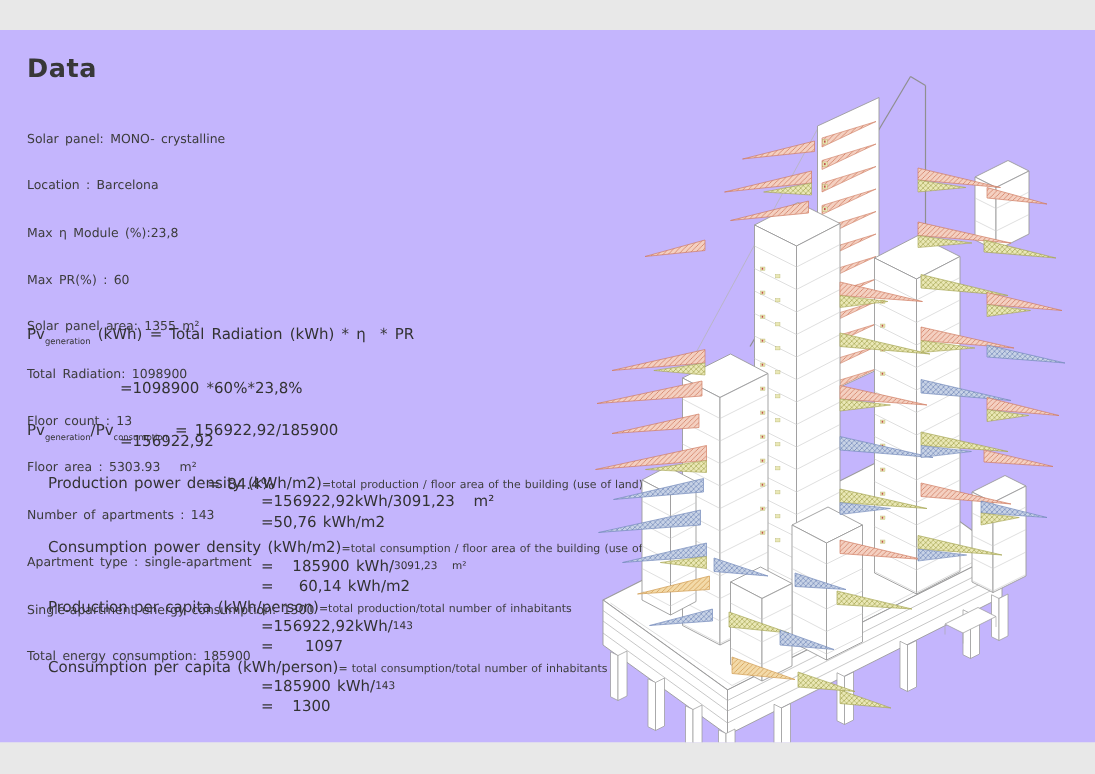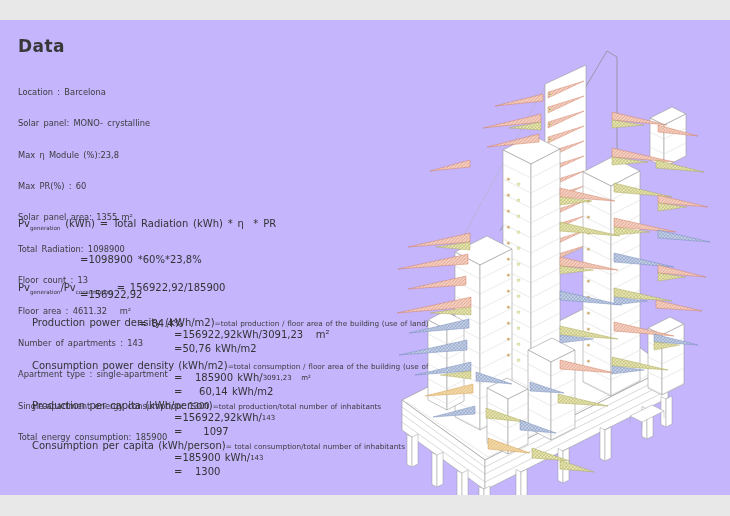--- a/index.html
+++ b/index.html
@@ -27,28 +27,28 @@
   #bldg{position:absolute;left:395px;top:0;width:335px;height:516px;}
 </style>
 </head>
 <body>
 
 <div class="page">
 
   <div class="title">Data</div>
 
   <div class="specs">
+    <div>Solar panel: MONO- crystalline</div>
     <div>Location : Barcelona</div>
-    <div>Solar panel: MONO- crystalline</div>
     <div>Max η Module (%):23,8</div>
     <div>Max PR(%) : 60</div>
     <div>Solar panel area: 1355 m²</div>
     <div>Total Radiation: 1098900</div>
     <div>Floor count : 13</div>
-    <div>Floor area : 4611.32   m²</div>
+    <div>Floor area : 5303.93   m²</div>
     <div>Number of apartments : 143</div>
     <div>Apartment type : single-apartment</div>
     <div>Single-apartment energy consumption: 1300</div>
     <div>Total energy consumption: 185900</div>
   </div>
 
   <div class="formula" id="f1">
     <div><span>Pv</span><sub>generation</sub><span> (kWh) = Total Radiation (kWh) * η  * PR</span></div>
     <div class="step">=1098900 *60%*23,8%</div>
     <div class="step">=156922,92</div>

